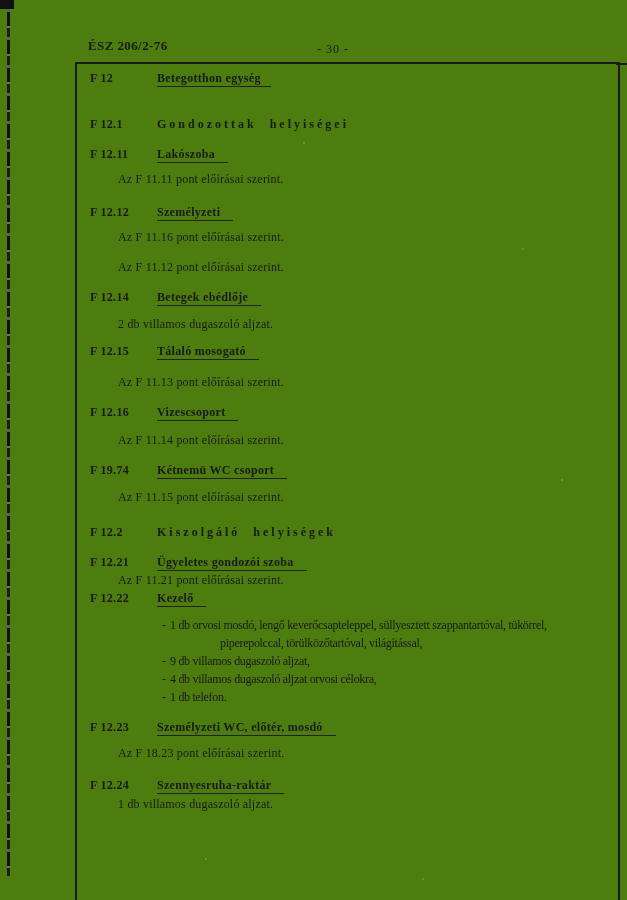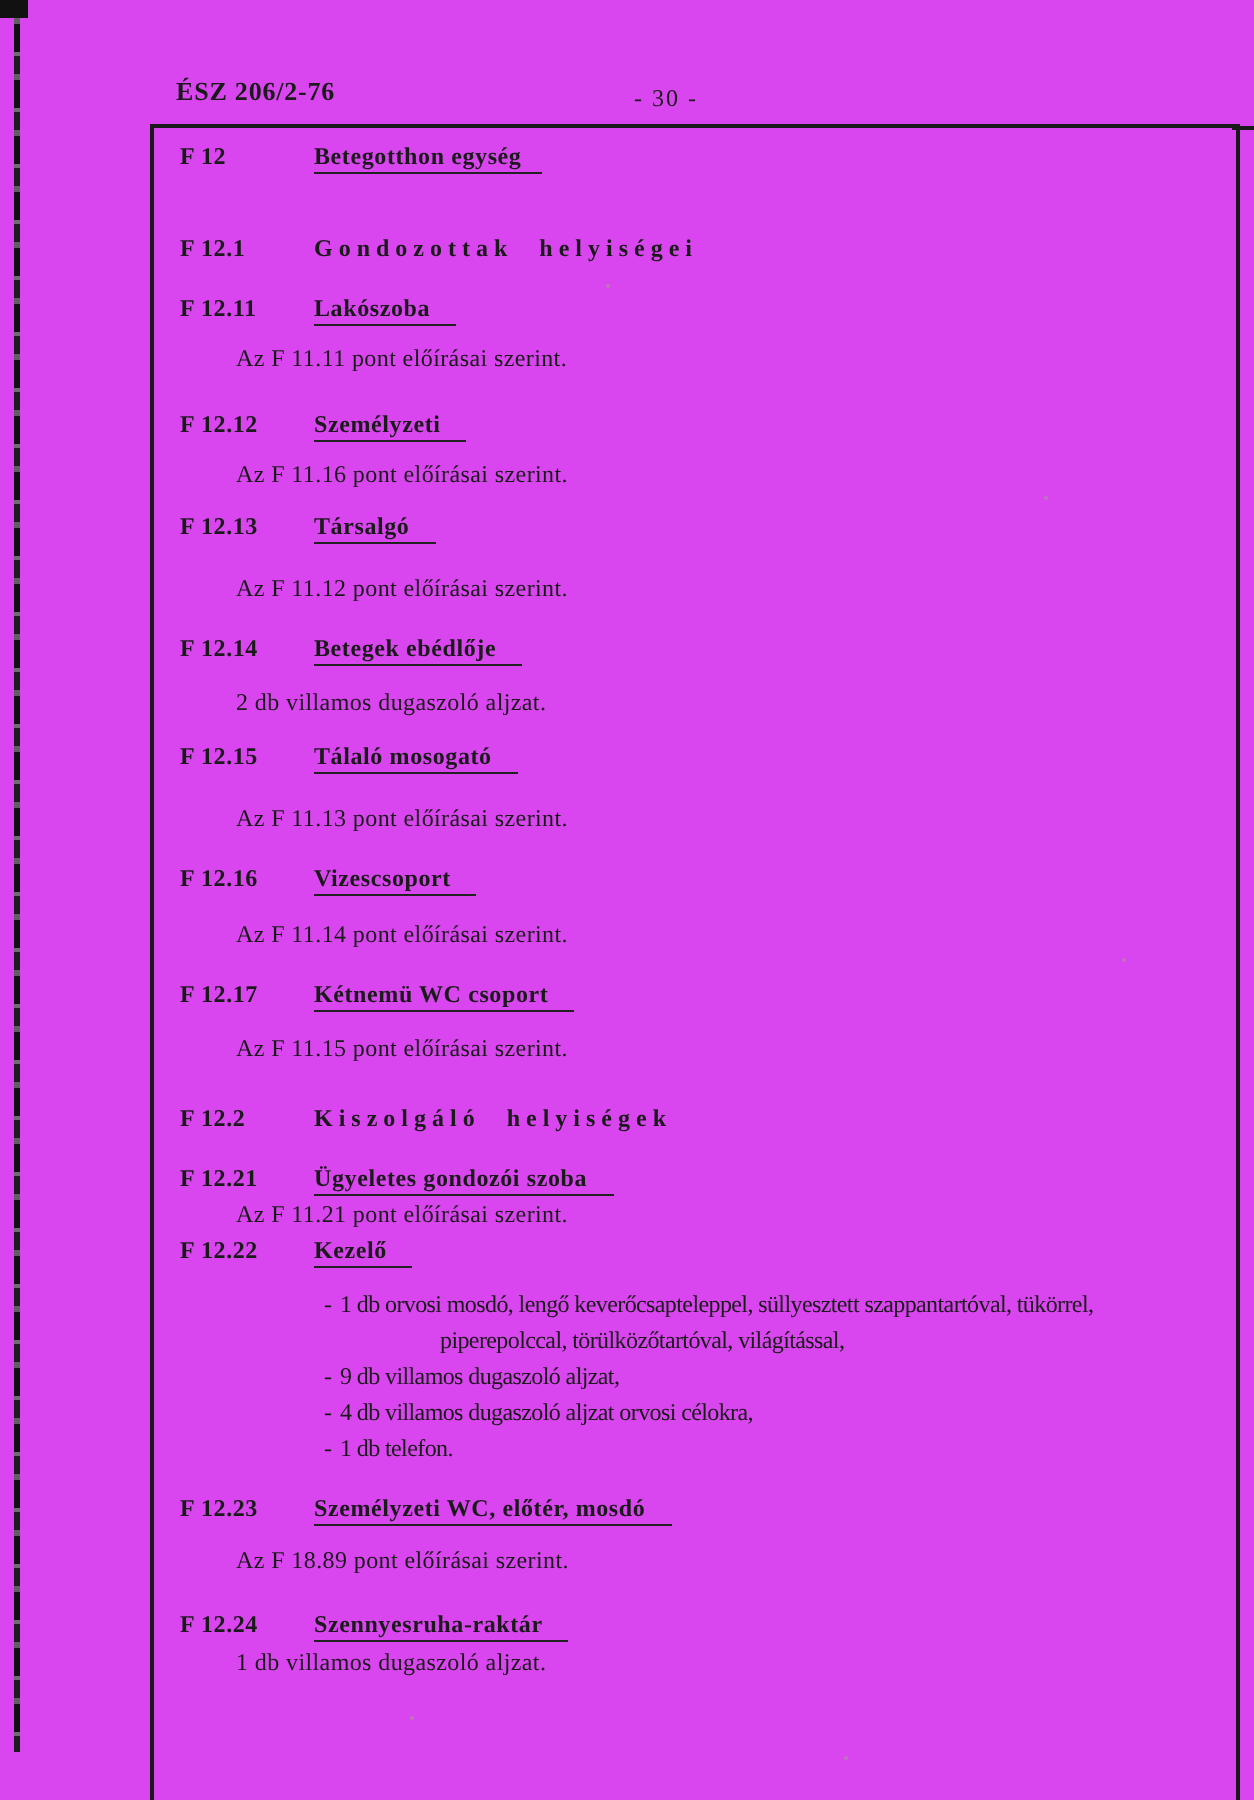--- a/index.html
+++ b/index.html
@@ -1,16 +1,16 @@
 <!DOCTYPE html>
 <html><head>
 <meta charset="utf-8">
 <style>
   html,body{margin:0;padding:0;}
-  .page{position:relative;width:627px;height:900px;background:#d946ef;
+  .page{position:relative;width:627px;height:900px;background:#4d7c0f;
         font-family:"Liberation Serif", serif;color:#1a1a1a;overflow:hidden;}
   
   .binding{position:absolute;left:7px;top:0;width:3px;height:876px;
     background:repeating-linear-gradient(180deg,#1c1c1c 0px,#1c1c1c 9px,#5f5f5f 9px,#5f5f5f 12px,#101010 12px,#101010 26px,#6e6e6e 26px,#6e6e6e 28px);}
   .corner-mark{position:absolute;left:0;top:0;width:14px;height:9px;background:#111;}
   .border-stub{position:absolute;left:616px;top:63px;width:11px;height:2px;background:#1a1a1a;}
   .speck{position:absolute;width:2px;height:2px;border-radius:50%;background:#a39f93;opacity:.55;}
   
   .hdr-doc{position:absolute;left:88px;top:38px;font-size:13px;font-weight:bold;letter-spacing:.4px;}
   .hdr-page{position:absolute;left:317px;top:42px;font-size:12px;letter-spacing:1px;}
@@ -63,24 +63,20 @@
       <span class="title u">Lakószoba</span>
     </div>
     <div class="body-line" style="margin-top:8px">Az F 11.11 pont előírásai szerint.</div>
 
     <div class="row" style="margin-top:17px">
       <span class="code">F 12.12</span>
       <span class="title u">Személyzeti</span>
     </div>
     <div class="body-line" style="margin-top:8px">Az F 11.16 pont előírásai szerint.</div>
 
-    <div class="row" style="margin-top:10px">
-      <span class="code">F 12.13</span>
-      <span class="title u">Társalgó</span>
-    </div>
     <div class="body-line" style="margin-top:14px">Az F 11.12 pont előírásai szerint.</div>
 
     <div class="row" style="margin-top:14px">
       <span class="code">F 12.14</span>
       <span class="title u">Betegek ebédlője</span>
     </div>
     <div class="body-line" style="margin-top:10px">2 db villamos dugaszoló aljzat.</div>
 
     <div class="row" style="margin-top:11px">
       <span class="code">F 12.15</span>
@@ -88,21 +84,21 @@
     </div>
     <div class="body-line" style="margin-top:14px">Az F 11.13 pont előírásai szerint.</div>
 
     <div class="row" style="margin-top:14px">
       <span class="code">F 12.16</span>
       <span class="title u">Vizescsoport</span>
     </div>
     <div class="body-line" style="margin-top:11px">Az F 11.14 pont előírásai szerint.</div>
 
     <div class="row" style="margin-top:14px">
-      <span class="code">F 12.17</span>
+      <span class="code">F 19.74</span>
       <span class="title u">Kétnemü WC csoport</span>
     </div>
     <div class="body-line" style="margin-top:10px">Az F 11.15 pont előírásai szerint.</div>
 
     <div class="row" style="margin-top:19px">
       <span class="code">F 12.2</span>
       <span class="title sp">Kiszolgáló helyiségek</span>
     </div>
 
     <div class="row" style="margin-top:14px">
@@ -135,21 +131,21 @@
       <div class="bl">
         <span class="dash">-</span>
         <span>1 db telefon.</span>
       </div>
     </div>
 
     <div class="row" style="margin-top:13px">
       <span class="code">F 12.23</span>
       <span class="title u">Személyzeti WC, előtér, mosdó</span>
     </div>
-    <div class="body-line" style="margin-top:9px">Az F 18.89 pont előírásai szerint.</div>
+    <div class="body-line" style="margin-top:9px">Az F 18.23 pont előírásai szerint.</div>
 
     <div class="row" style="margin-top:16px">
       <span class="code">F 12.24</span>
       <span class="title u">Szennyesruha-raktár</span>
     </div>
     <div class="body-line" style="margin-top:2px">1 db villamos dugaszoló aljzat.</div>
 
   </div>
 </div>
 

